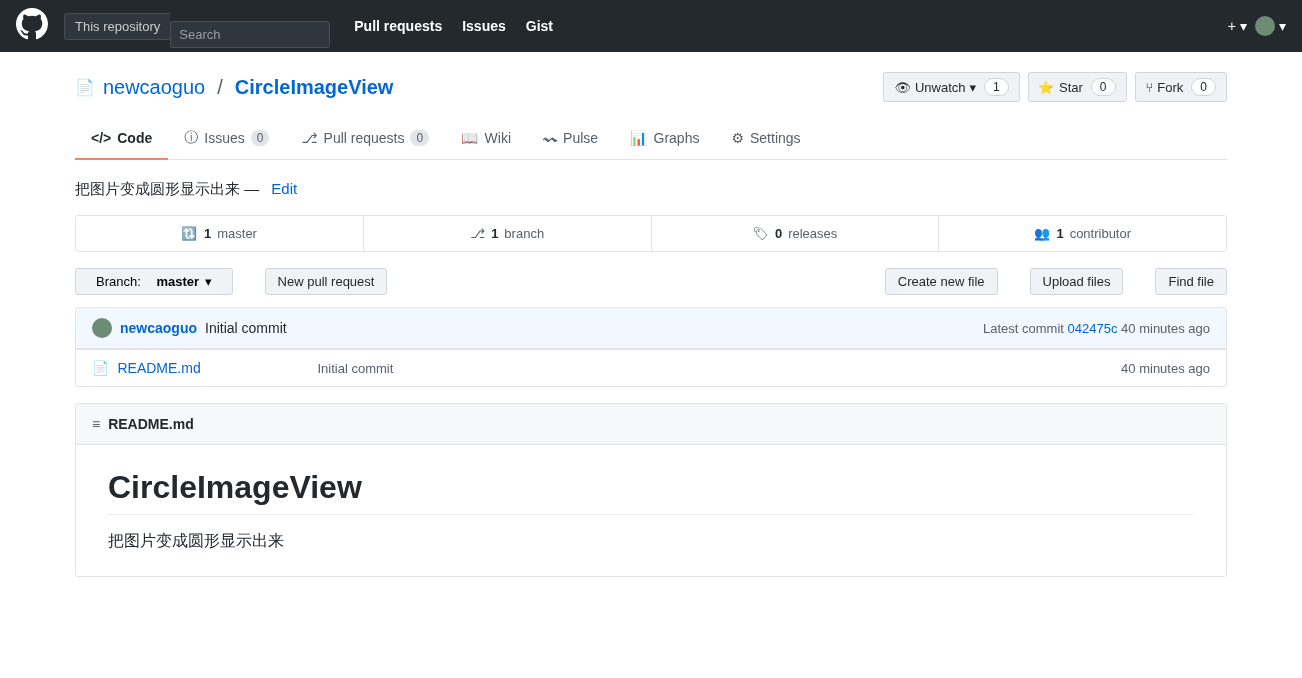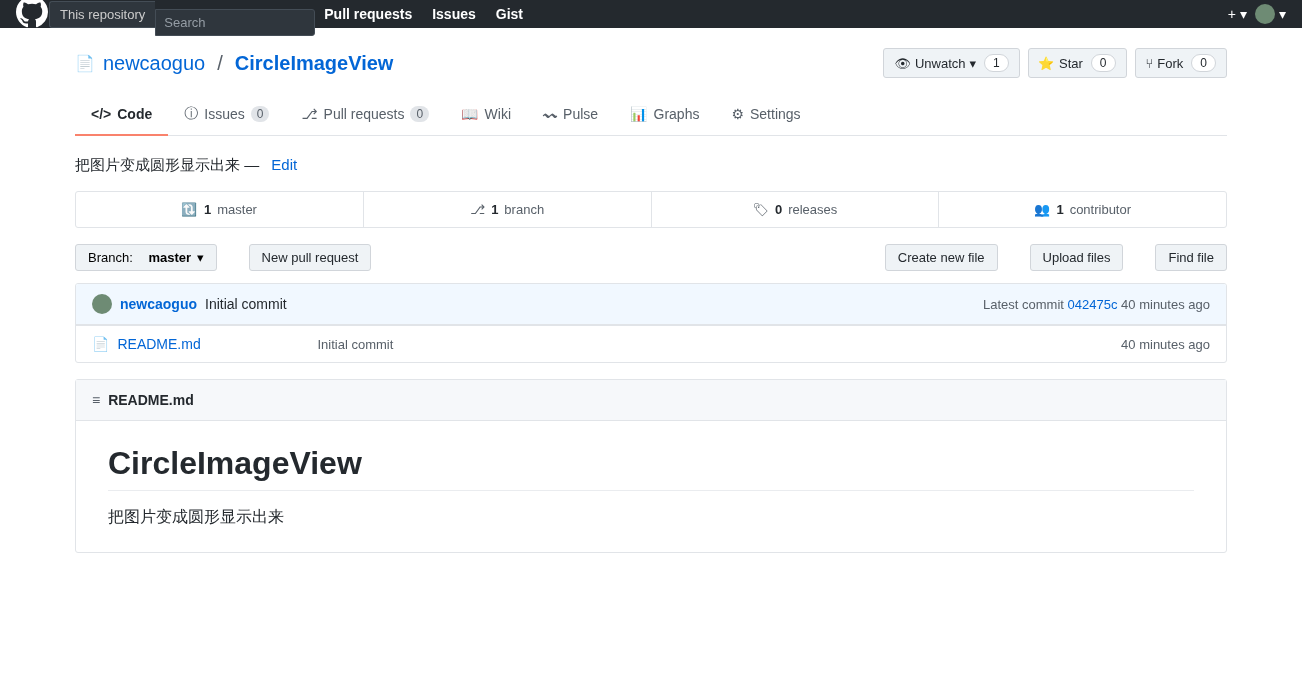--- a/index.html
+++ b/index.html
@@ -1,19 +1,19 @@
 <!DOCTYPE html>
 <html><head>
   <meta charset="utf-8">
   <style>
     * { box-sizing: border-box; margin: 0; padding: 0; }
     body { font-family: -apple-system, BlinkMacSystemFont, "Segoe UI", Helvetica, Arial, sans-serif; font-size: 14px; color: #24292e; background: #fff; }
 
     
-    .header { background: #24292e; height: 28px; display: flex; align-items: center; padding: 0 16px; gap: 1px; }
+    .header { background: #24292e; height: 52px; display: flex; align-items: center; padding: 0 16px; gap: 16px; }
     .header-logo { color: #fff; font-size: 20px; flex-shrink: 0; }
     .header-search { display: flex; align-items: center; gap: 0; }
     .search-scope { background: #2f363d; border: 1px solid #444d56; border-right: none; border-radius: 3px 0 0 3px; padding: 5px 10px; color: #ccc; font-size: 13px; white-space: nowrap; }
     .search-input { background: #2f363d; border: 1px solid #444d56; border-radius: 0 3px 3px 0; padding: 5px 8px; color: #ccc; font-size: 13px; width: 160px; outline: none; margin-top: 16px; }
     .search-input::placeholder { color: #959da5; }
     .header-nav { display: flex; align-items: center; gap: 20px; margin-left: 8px; }
     .header-nav-item { color: #fff; font-size: 14px; font-weight: 600; text-decoration: none; cursor: pointer; }
     .header-right { margin-left: auto; display: flex; align-items: center; gap: 8px; }
     .header-btn { background: none; border: none; color: #fff; font-size: 14px; cursor: pointer; display: flex; align-items: center; gap: 4px; }
     .header-avatar { width: 20px; height: 20px; border-radius: 50%; background: #6e8b74; display: inline-block; }
@@ -44,21 +44,21 @@
 
     
     .stats-bar { display: flex; border: 1px solid #e1e4e8; border-radius: 3px; margin-bottom: 16px; overflow: hidden; }
     .stat-item { flex: 1; padding: 10px 16px; display: flex; align-items: center; justify-content: center; gap: 6px; color: #586069; font-size: 13px; border-right: 1px solid #e1e4e8; }
     .stat-item:last-child { border-right: none; }
     .stat-count { font-weight: 600; color: #24292e; }
 
     
     .toolbar { display: flex; align-items: center; justify-content: space-between; margin-bottom: 12px; }
     .toolbar-left { display: flex; align-items: center; gap: 8px; }
-    .branch-btn { display: flex; align-items: center; gap: 6px; border: 1px solid #d1d5da; border-radius: 3px; padding: 5px 12px; font-size: 13px; background: #eff3f6; cursor: pointer; }
+    .branch-btn { display: flex; align-items: center; gap: 6px; border: 1px solid #d1d5da; border-radius: 3px; padding: 5px 20px; font-size: 13px; background: #eff3f6; cursor: pointer; }
     .new-pr-btn { border: 1px solid #d1d5da; border-radius: 3px; padding: 5px 10px; font-size: 13px; background: #eff3f6; cursor: pointer; }
     .toolbar-right { display: flex; align-items: flex-end; gap: 8px; }
     .btn-outline { border: 1px solid #d1d5da; border-radius: 3px; padding: 5px 12px; font-size: 13px; background: #eff3f6; cursor: pointer; color: #24292e; margin-left: 24px; }
     .btn-green { border: 1px solid #34a853; border-radius: 3px; padding: 5px 12px; font-size: 13px; background: #28a745; cursor: pointer; color: #fff; font-weight: 600; display: flex; align-items: center; gap: 4px; }
 
     
     .file-table { border: 1px solid #e1e4e8; border-radius: 3px; margin-bottom: 16px; overflow: hidden; }
     .commit-bar { background: #f1f8ff; padding: 10px 16px; display: flex; align-items: center; gap: 8px; border-bottom: 1px solid #e1e4e8; }
     .commit-avatar { width: 20px; height: 20px; border-radius: 50%; background: #6e8b74; flex-shrink: 0; }
     .commit-author { color: #0366d6; font-weight: 600; cursor: pointer; font-size: 14px; }

